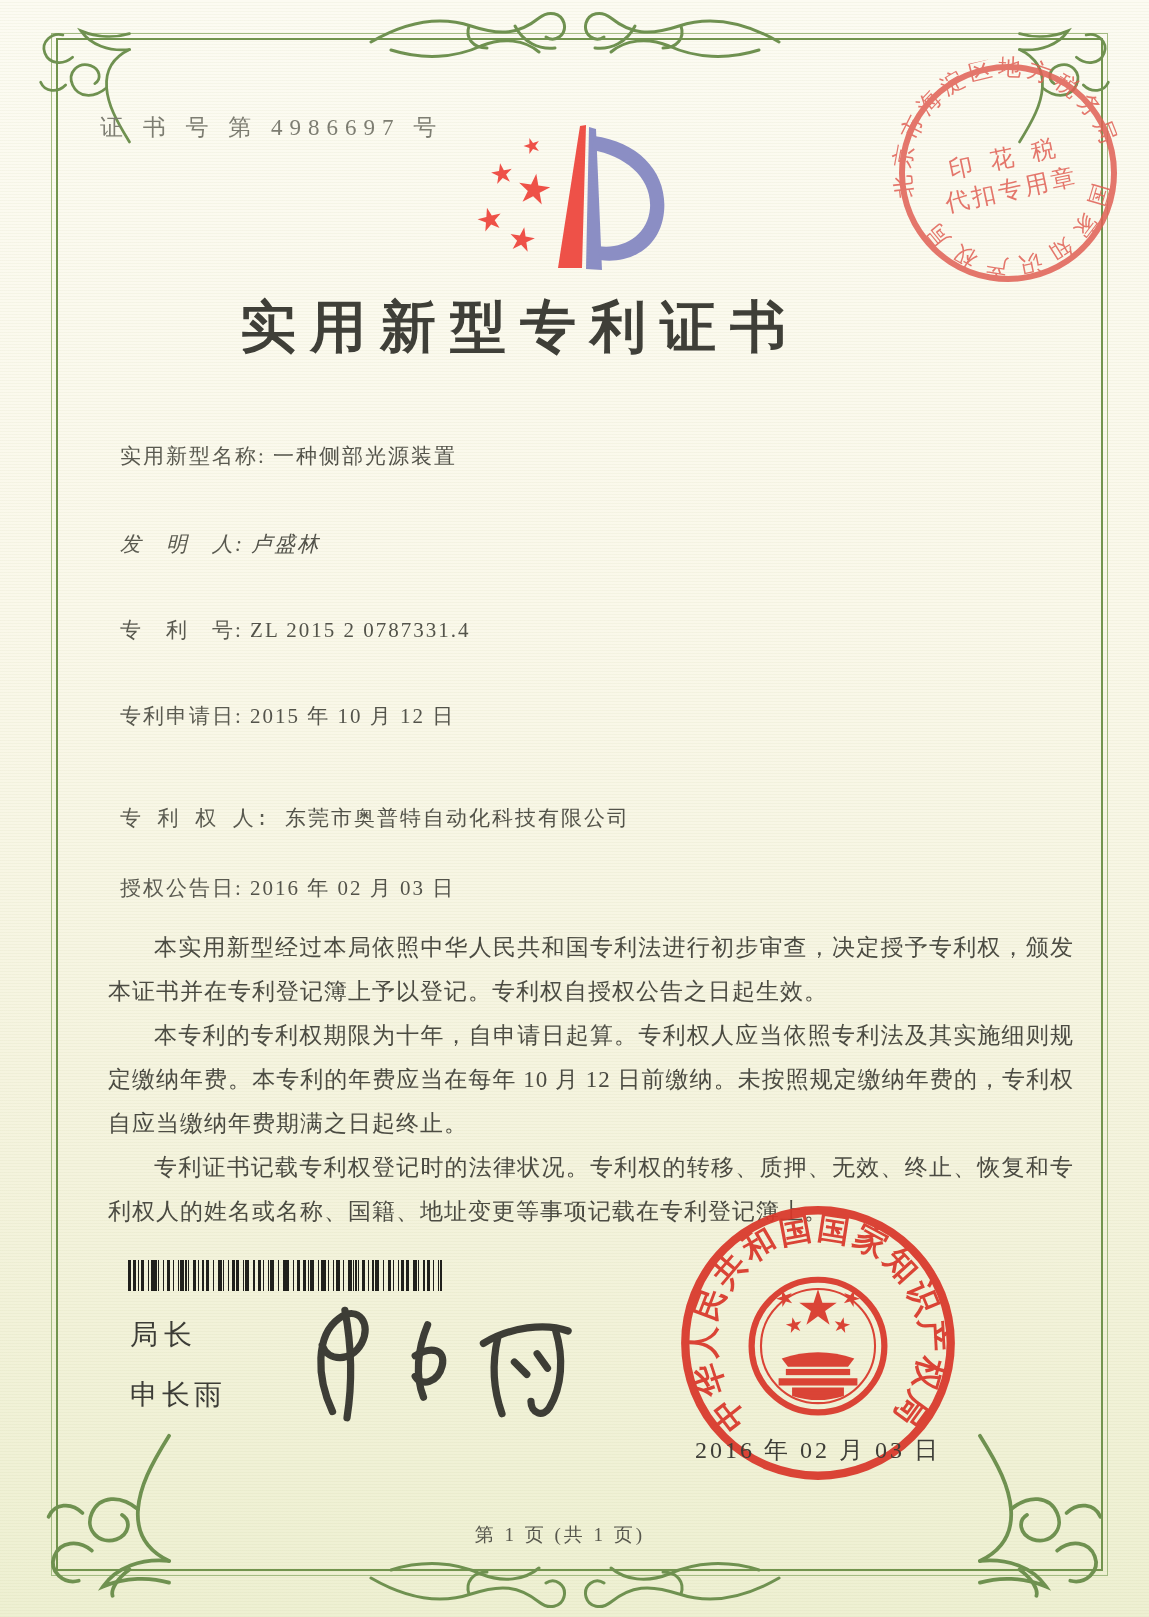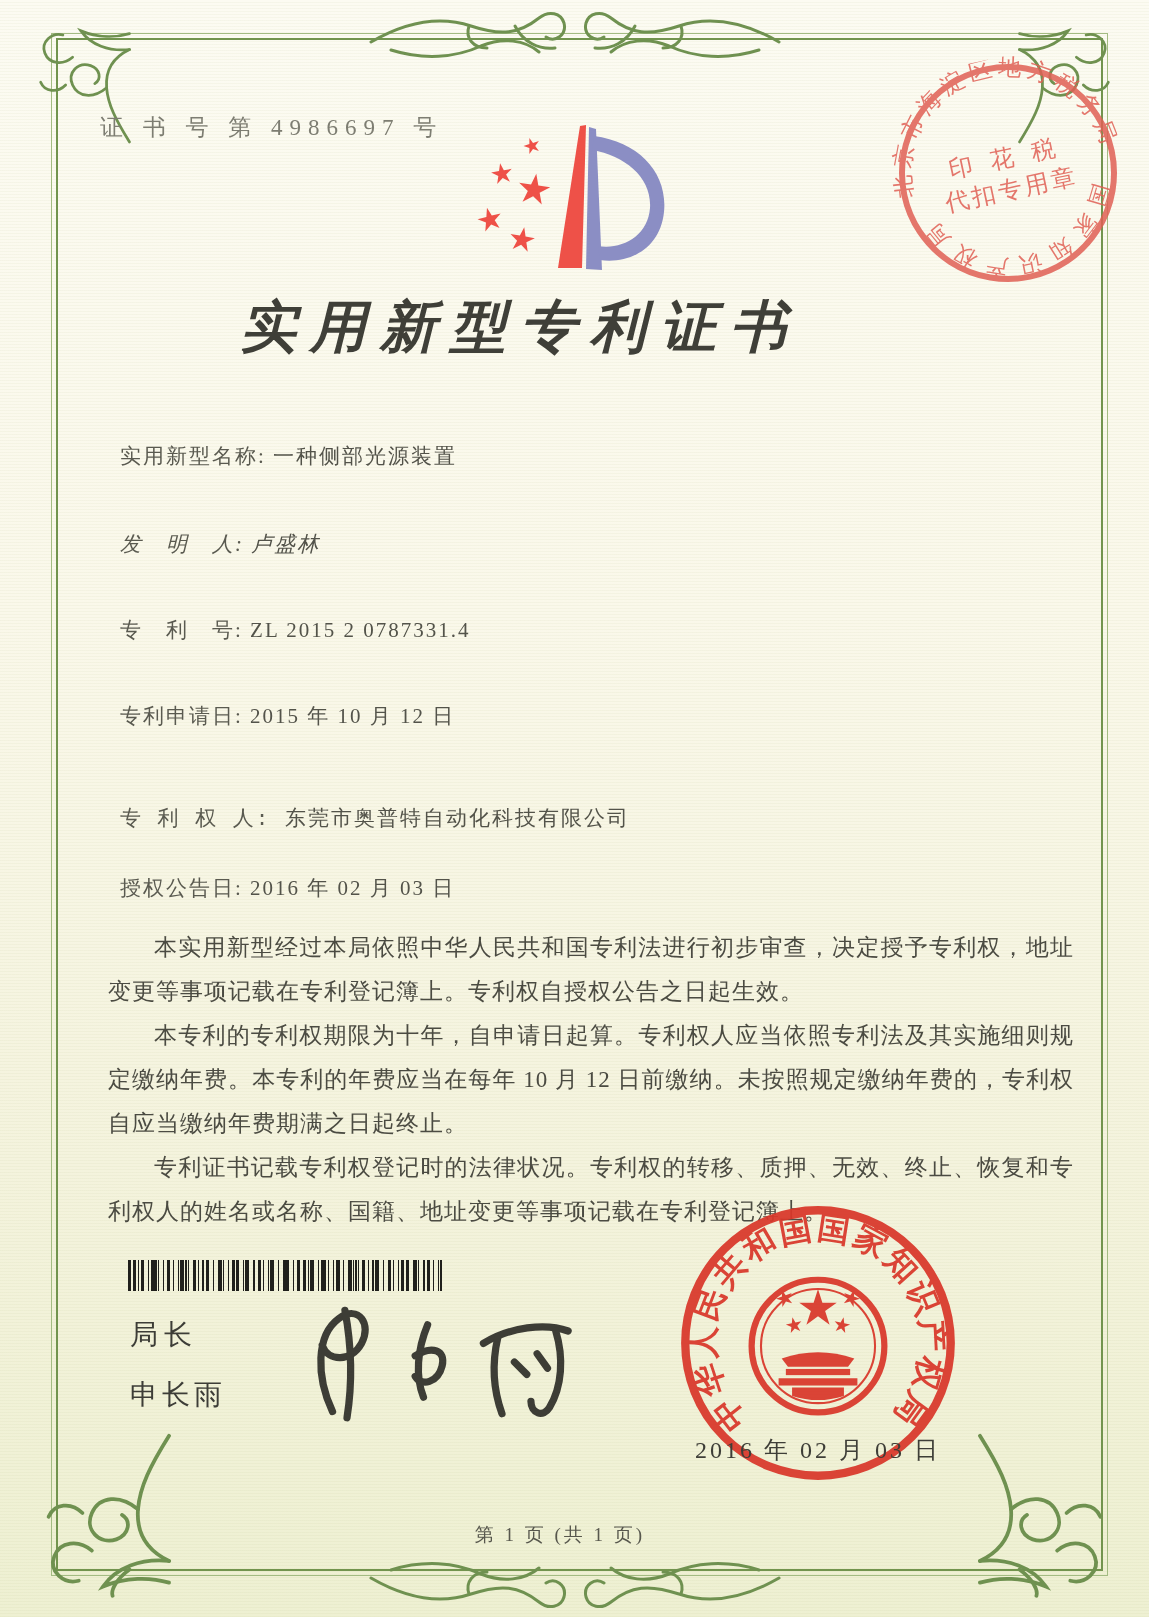--- a/index.html
+++ b/index.html
@@ -7,21 +7,21 @@
   .page{position:relative;width:1149px;height:1617px;margin:0 auto;overflow:hidden;
     background:
       repeating-linear-gradient(0deg, rgba(165,175,115,0.07) 0 1px, rgba(0,0,0,0) 1px 3px),
       linear-gradient(180deg,#fcfbf2 0%,#faf8ea 38%,#f4f3dd 72%,#eef0d2 100%);}
   .frame{position:absolute;left:56px;top:38px;right:46px;bottom:46px;
     border:2px solid #72944e; outline:1px solid #a3bb82; outline-offset:4px;
     pointer-events:none;}
   .abs{position:absolute;}
   .certno{left:100px;top:112px;font-size:23px;color:#7d7d72;letter-spacing:7px;}
   .title{left:0;top:290px;width:1040px;text-align:center;font-size:56px;font-weight:bold;
-    color:#3f3f38;letter-spacing:14px;font-style:italic;}
+    color:#3f3f38;letter-spacing:14px;}
   .field{left:120px;font-size:21px;color:#53534a;letter-spacing:2px;white-space:nowrap;}
   .field .lbl{color:#5a5a50;}
   .body-text{left:108px;top:926px;width:966px;font-size:23px;line-height:44px;
     color:#4b4b42;text-align:justify;letter-spacing:1px;}
   .body-text p{margin:0;text-indent:2em;}
   .barcode{left:128px;top:1260px;width:314px;height:31px;
     background:
       repeating-linear-gradient(90deg,#20201c 0 3px,rgba(0,0,0,0) 3px 13px),
       repeating-linear-gradient(90deg,#20201c 0 1px,rgba(0,0,0,0) 1px 5px),
       repeating-linear-gradient(90deg,rgba(0,0,0,0) 0 6px,#20201c 6px 8px,rgba(0,0,0,0) 8px 17px);}
@@ -153,21 +153,21 @@
     <span class="lbl">专利申请日: </span><span>2015 年 10 月 12 日</span>
   </div>
   <div class="abs field" style="top:804px;font-family:Liberation Mono, monospace;">
     <span class="lbl">专 利 权 人: </span><span>东莞市奥普特自动化科技有限公司</span>
   </div>
   <div class="abs field" style="top:874px;">
     <span class="lbl">授权公告日: </span><span>2016 年 02 月 03 日</span>
   </div>
 
   <div class="abs body-text">
-    <p>本实用新型经过本局依照中华人民共和国专利法进行初步审查，决定授予专利权，地址变更等事项记载在专利登记簿上。专利权自授权公告之日起生效。</p>
+    <p>本实用新型经过本局依照中华人民共和国专利法进行初步审查，决定授予专利权，颁发本证书并在专利登记簿上予以登记。专利权自授权公告之日起生效。</p>
     <p>本专利的专利权期限为十年，自申请日起算。专利权人应当依照专利法及其实施细则规定缴纳年费。本专利的年费应当在每年 10 月 12 日前缴纳。未按照规定缴纳年费的，专利权自应当缴纳年费期满之日起终止。</p>
     <p>专利证书记载专利权登记时的法律状况。专利权的转移、质押、无效、终止、恢复和专利权人的姓名或名称、国籍、地址变更等事项记载在专利登记簿上。</p>
   </div>
 
   <div class="abs barcode"></div>
 
   <div class="abs role">局长</div>
   <div class="abs signer">申长雨</div>
 
   <svg class="abs" style="left:285px;top:1288px;width:310px;height:148px;" viewBox="0 0 300 140" aria-label="申长雨">

